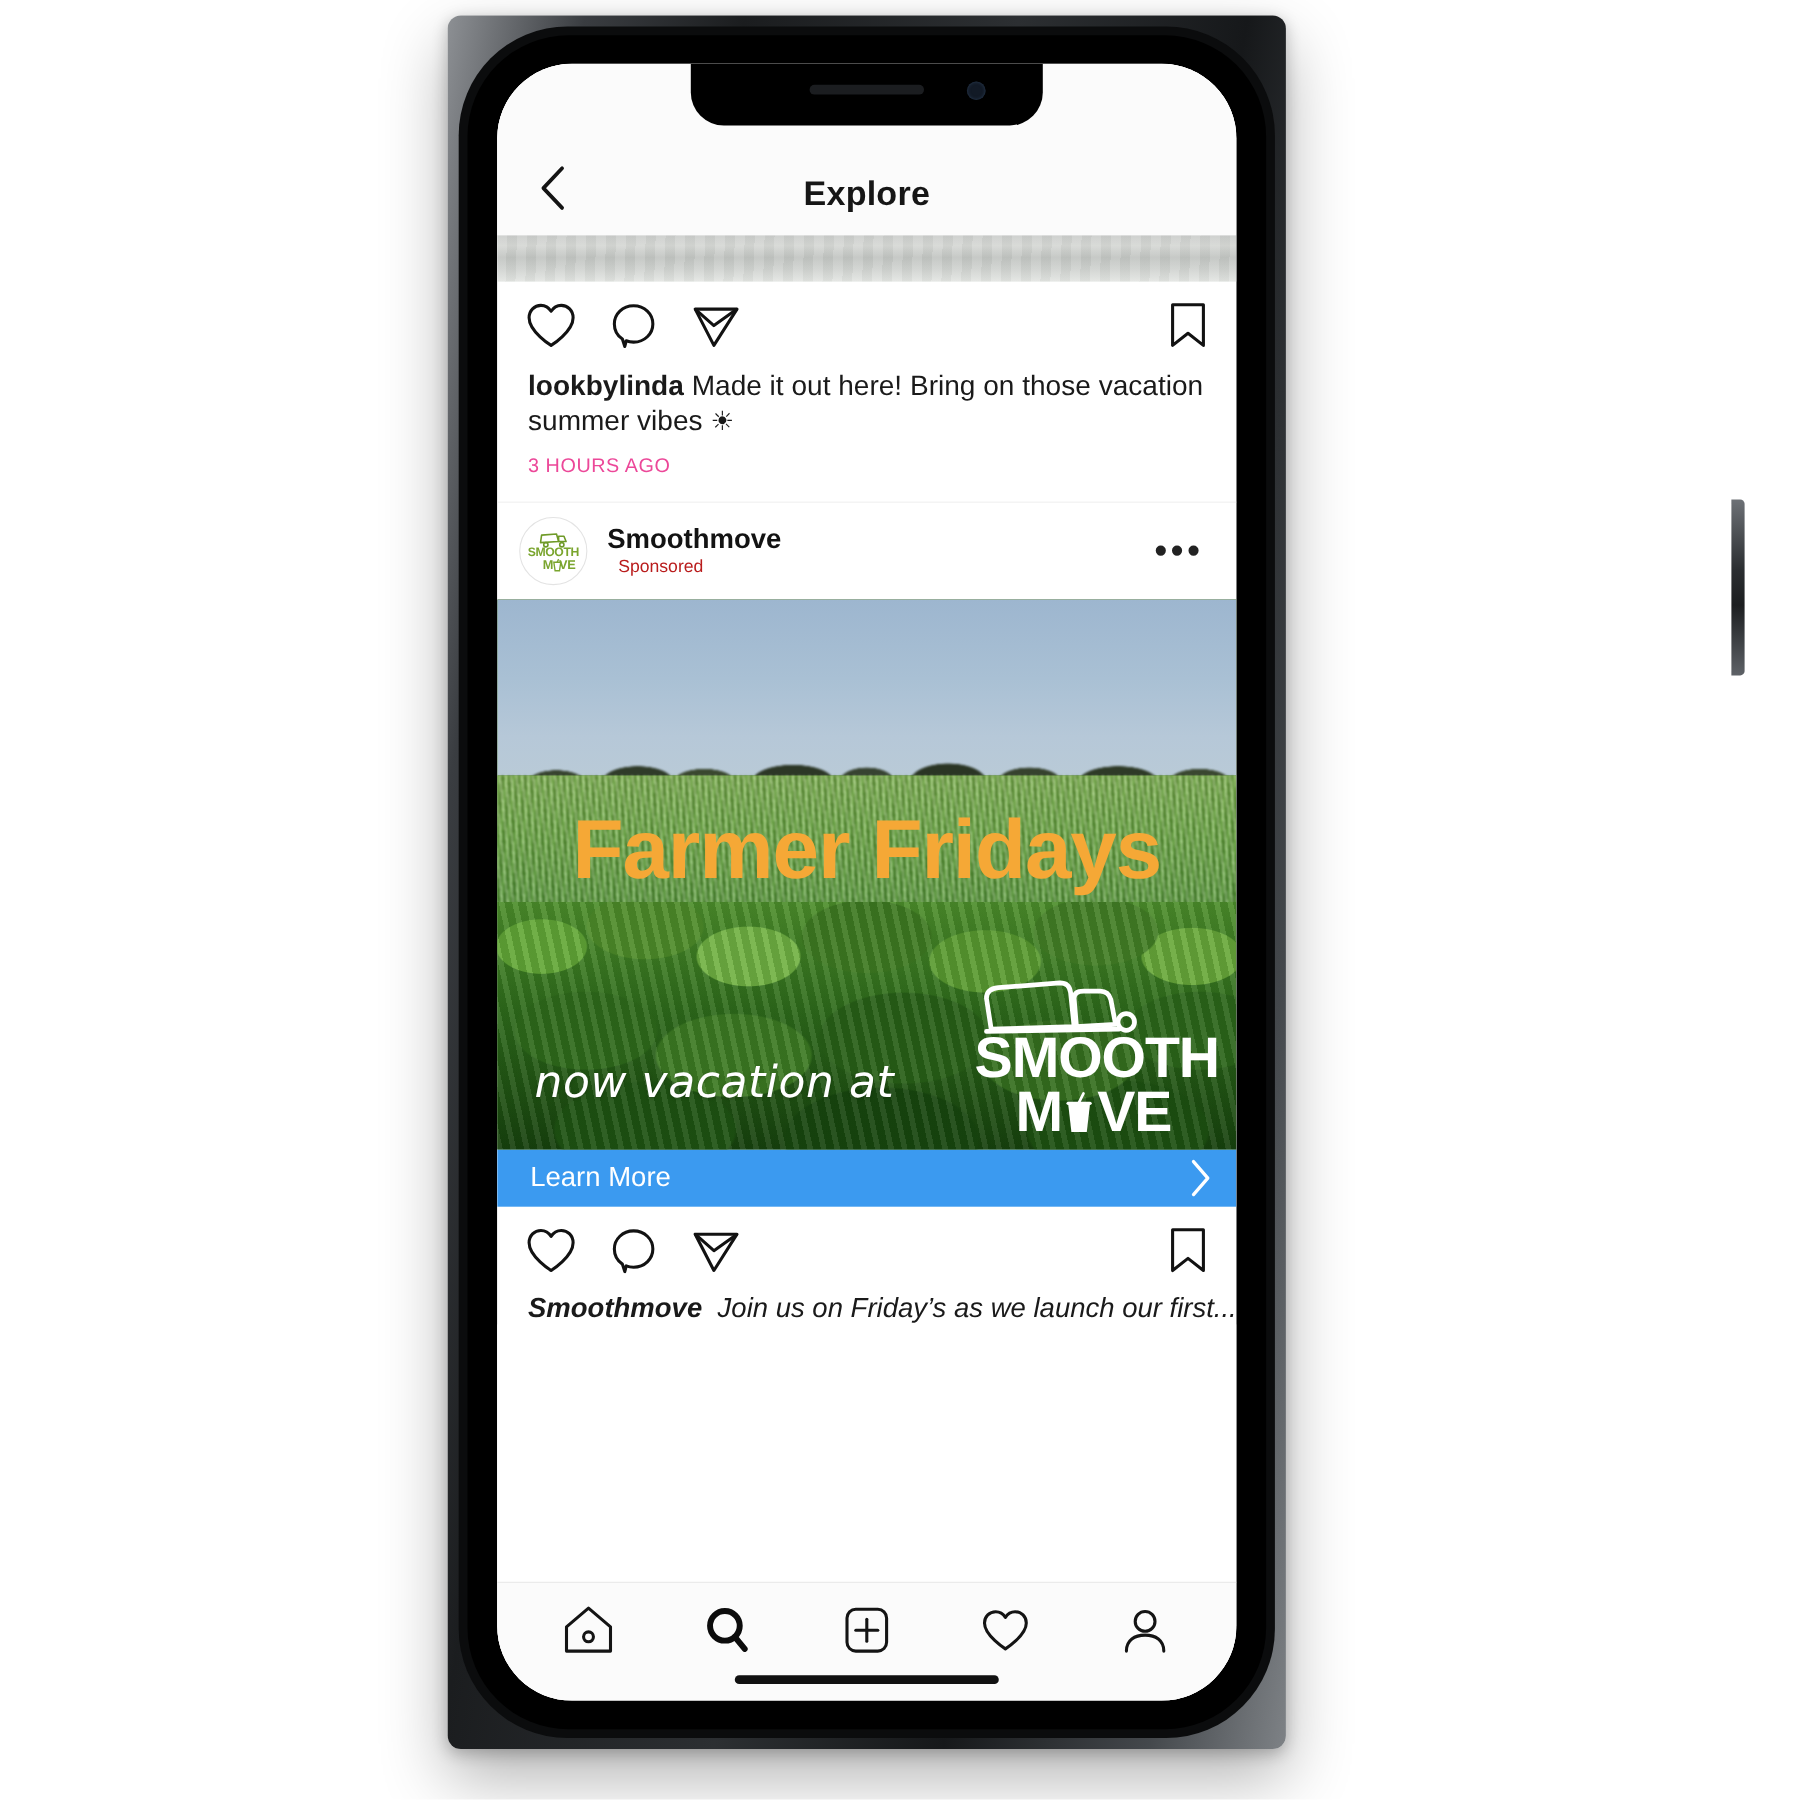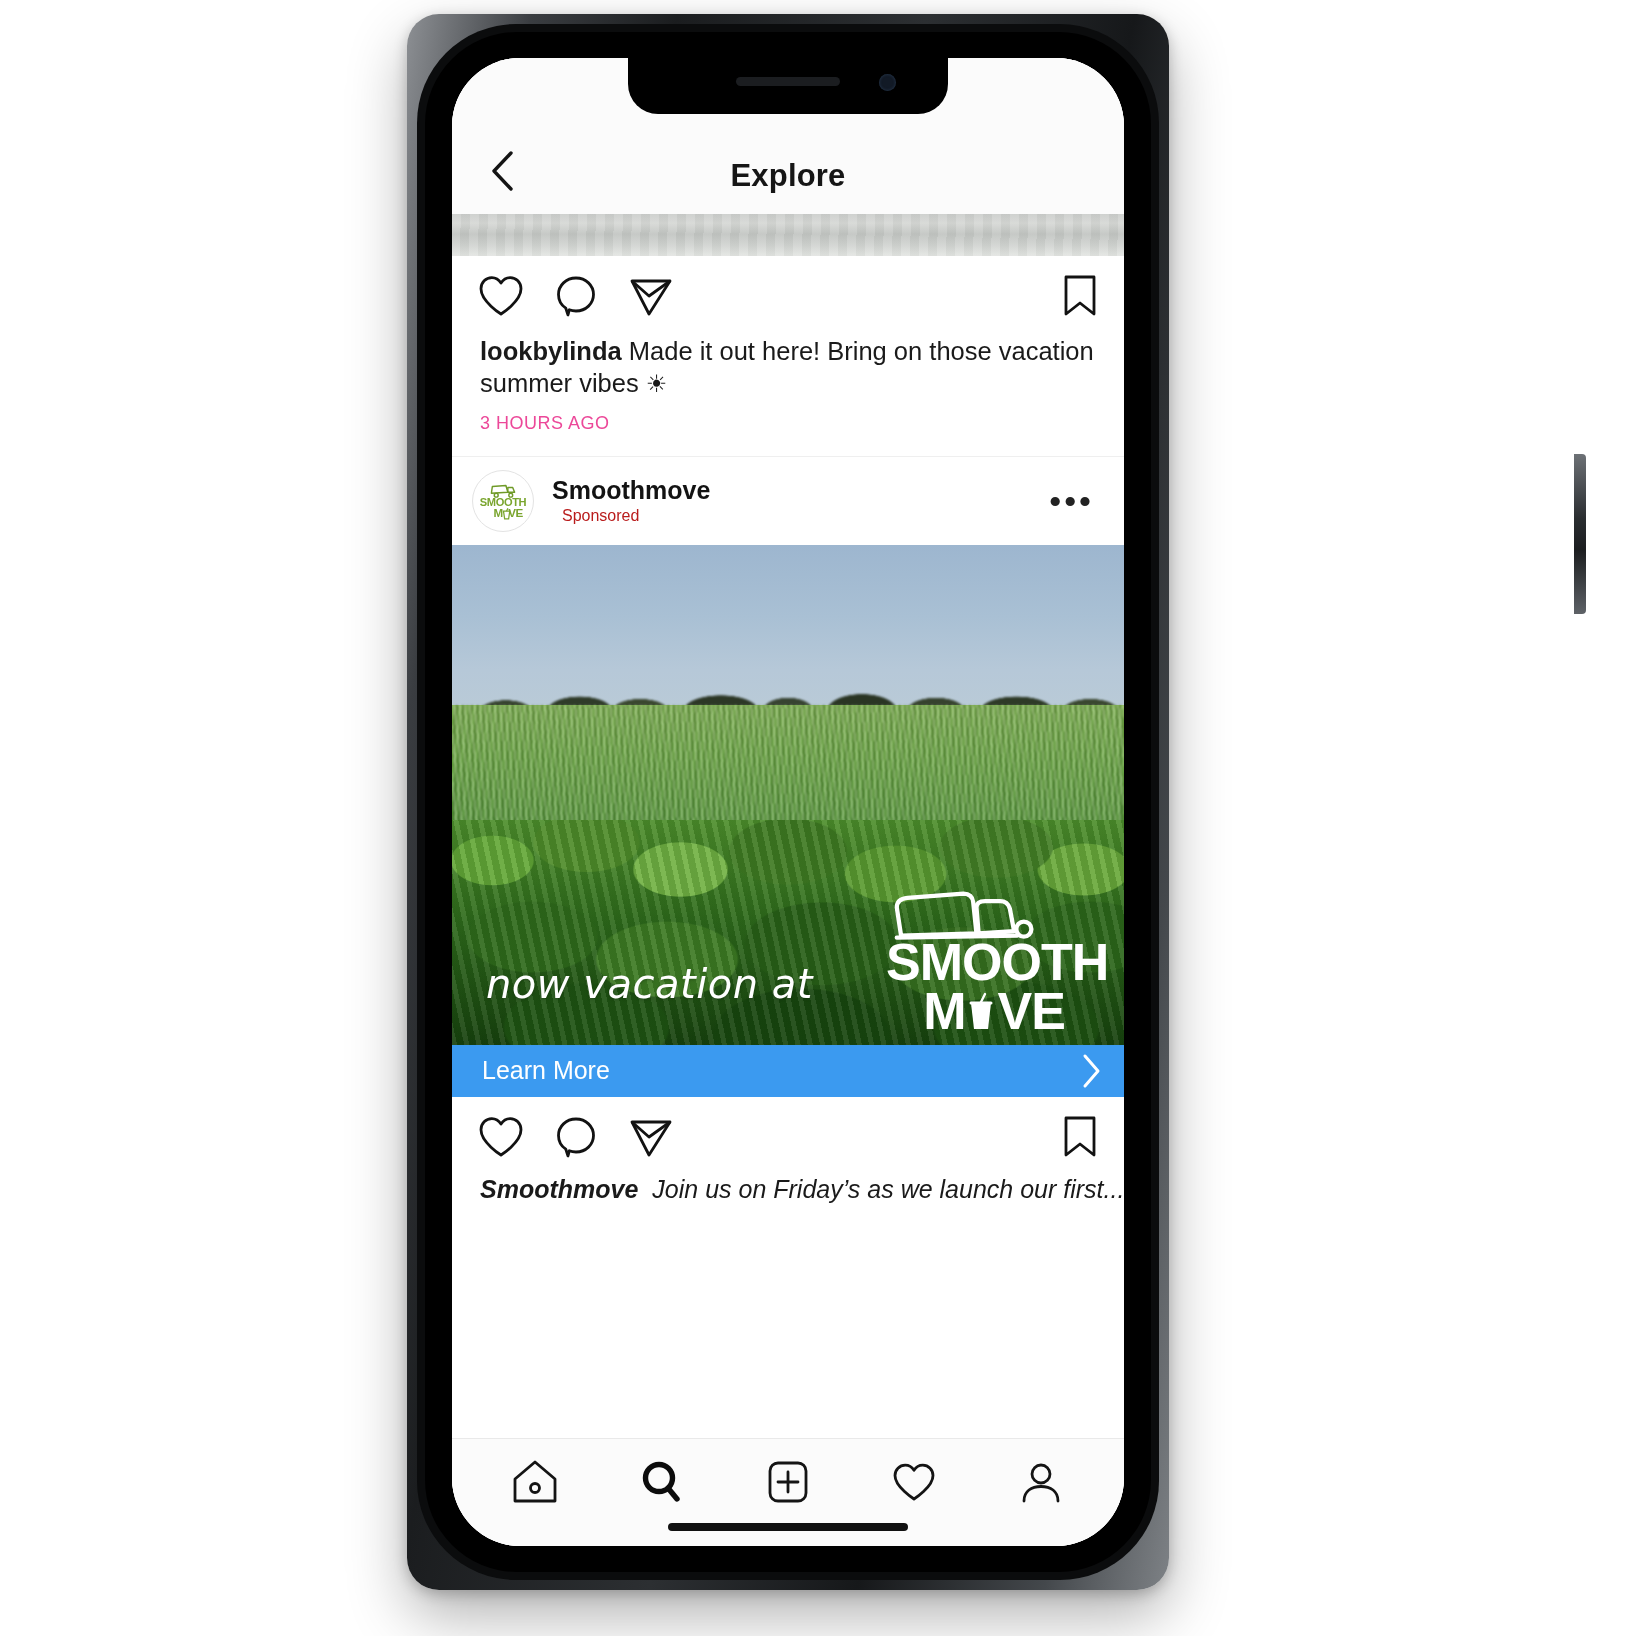--- a/index.html
+++ b/index.html
@@ -13,21 +13,21 @@
     position: relative;
     width: 1636px; height: 1636px;
     background: #ffffff;
   }
 
   
   .phone-outer {
     position: absolute;
     left: 407px; top: 14px;
     width: 762px; height: 1576px;
-    border-radius: 32px;
+    border-radius: 12px;
     background: linear-gradient(100deg,#8d9094 0%,#3a3d41 12%,#1b1d1f 26%,#2c2f32 50%,#16181a 70%,#44484c 88%,#7e8286 100%);
     box-shadow: 0 26px 60px rgba(0,0,0,.30), 0 4px 14px rgba(0,0,0,.22);
   }
   .phone-rim {
     position: absolute;
     left: 10px; top: 10px; right: 10px; bottom: 10px;
     border-radius: 99px;
     background: #0b0c0d;
   }
   .phone-bezel {
@@ -431,20 +431,21 @@
           </div>
           <div class="dots">•••</div>
         </div>
 
         <div class="ad-media">
           <div class="sky"></div>
           <div class="treeline"></div>
           <div class="field-far"></div>
           <div class="field-near"></div>
 
+          <div class="ad-headline" id="adHeadline" style="color: rgb(245, 168, 54);">Farmer Fridays</div>
 
           <div class="ad-featured">now vacation at</div>
 
           <div class="ad-logo">
             <svg class="ad-logo-truck" viewBox="0 0 140 52">
               <g fill="none" stroke="#ffffff" stroke-width="4" stroke-linejoin="round" stroke-linecap="round">
                 <path d="M14 46 L10 20 Q10 12 20 11 L72 7 Q80 7 81 15 L84 44 Z"></path>
                 <path d="M86 44 L84 20 Q84 14 92 14 L106 14 Q113 14 115 21 L119 42 Z"></path>
                 <circle cx="128" cy="40" r="7"></circle>
                 <line x1="10" y1="48" x2="122" y2="46"></line>

